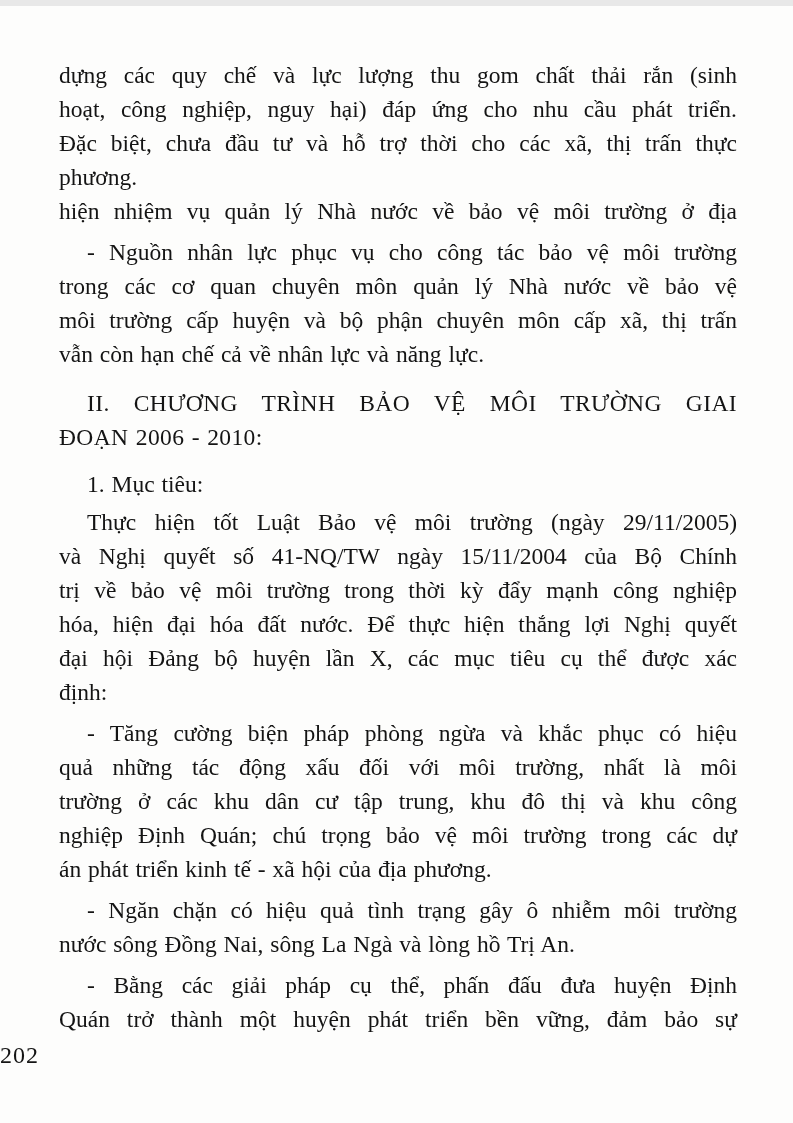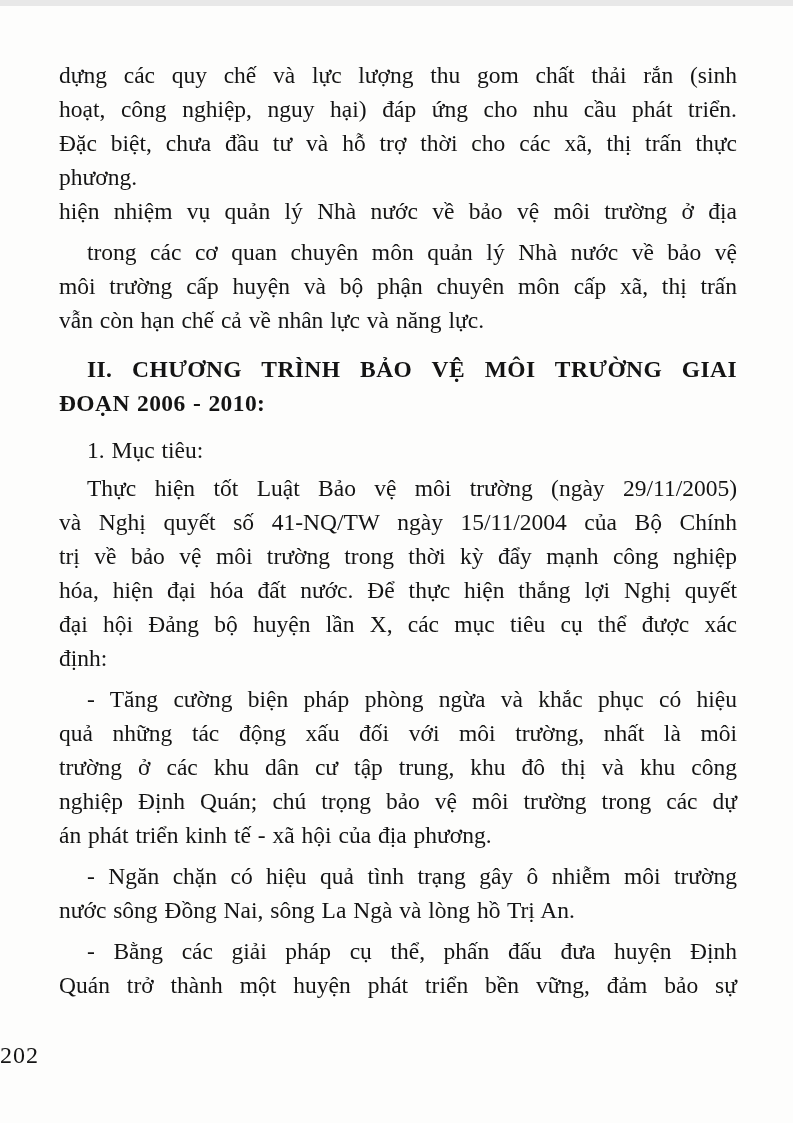--- a/index.html
+++ b/index.html
@@ -41,21 +41,21 @@
     text-align-last: left;
   }
   .block.indent .line:first-child {
     text-indent: 28px;
   }
   .block.heading {
     margin-top: 8px;
     margin-bottom: 8px;
   }
   .block.heading .line {
-    font-weight: bold;
+    font-weight: normal;
     letter-spacing: 0.4px;
   }
   .block.subheading {
     margin-top: 5px;
     margin-bottom: 4px;
   }
   .block.subheading .line {
     font-weight: normal;
   }
   .pageno {
@@ -75,20 +75,21 @@
 <div class="page">
   <main class="textblock" id="textblock">
       <div class="block body">
         <div class="line">dựng các quy chế và lực lượng thu gom chất thải rắn (sinh</div>
         <div class="line">hoạt, công nghiệp, nguy hại) đáp ứng cho nhu cầu phát triển.</div>
         <div class="line">Đặc biệt, chưa đầu tư và hỗ trợ thời cho các xã, thị trấn thực</div>
         <div class="line last">phương.</div>
         <div class="line">hiện nhiệm vụ quản lý Nhà nước về bảo vệ môi trường ở địa</div>
       </div>
       <div class="block body indent">
+        <div class="line">- Nguồn nhân lực phục vụ cho công tác bảo vệ môi trường</div>
         <div class="line">trong các cơ quan chuyên môn quản lý Nhà nước về bảo vệ</div>
         <div class="line">môi trường cấp huyện và bộ phận chuyên môn cấp xã, thị trấn</div>
         <div class="line last">vẫn còn hạn chế cả về nhân lực và năng lực.</div>
       </div>
       <div class="block heading indent">
         <div class="line">II. CHƯƠNG TRÌNH BẢO VỆ MÔI TRƯỜNG GIAI</div>
         <div class="line last">ĐOẠN 2006 - 2010:</div>
       </div>
       <div class="block subheading indent">
         <div class="line last">1. Mục tiêu:</div>

